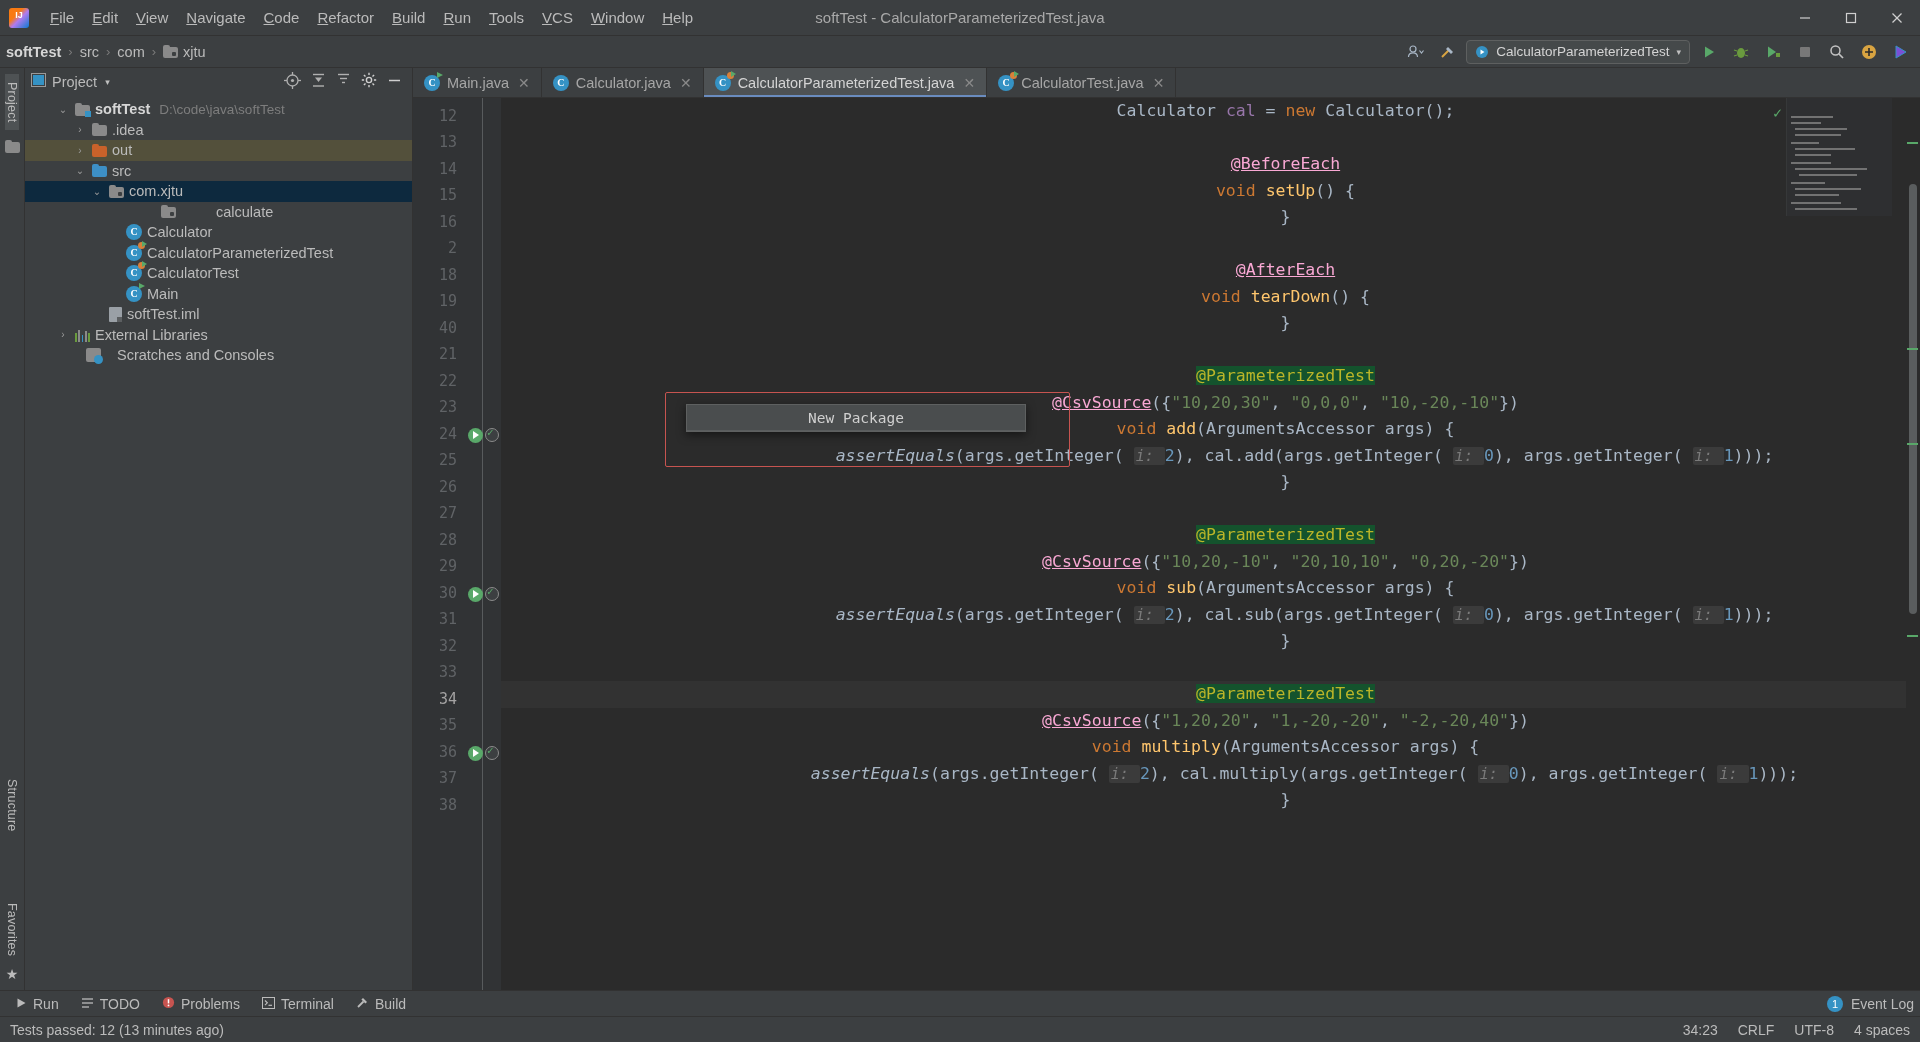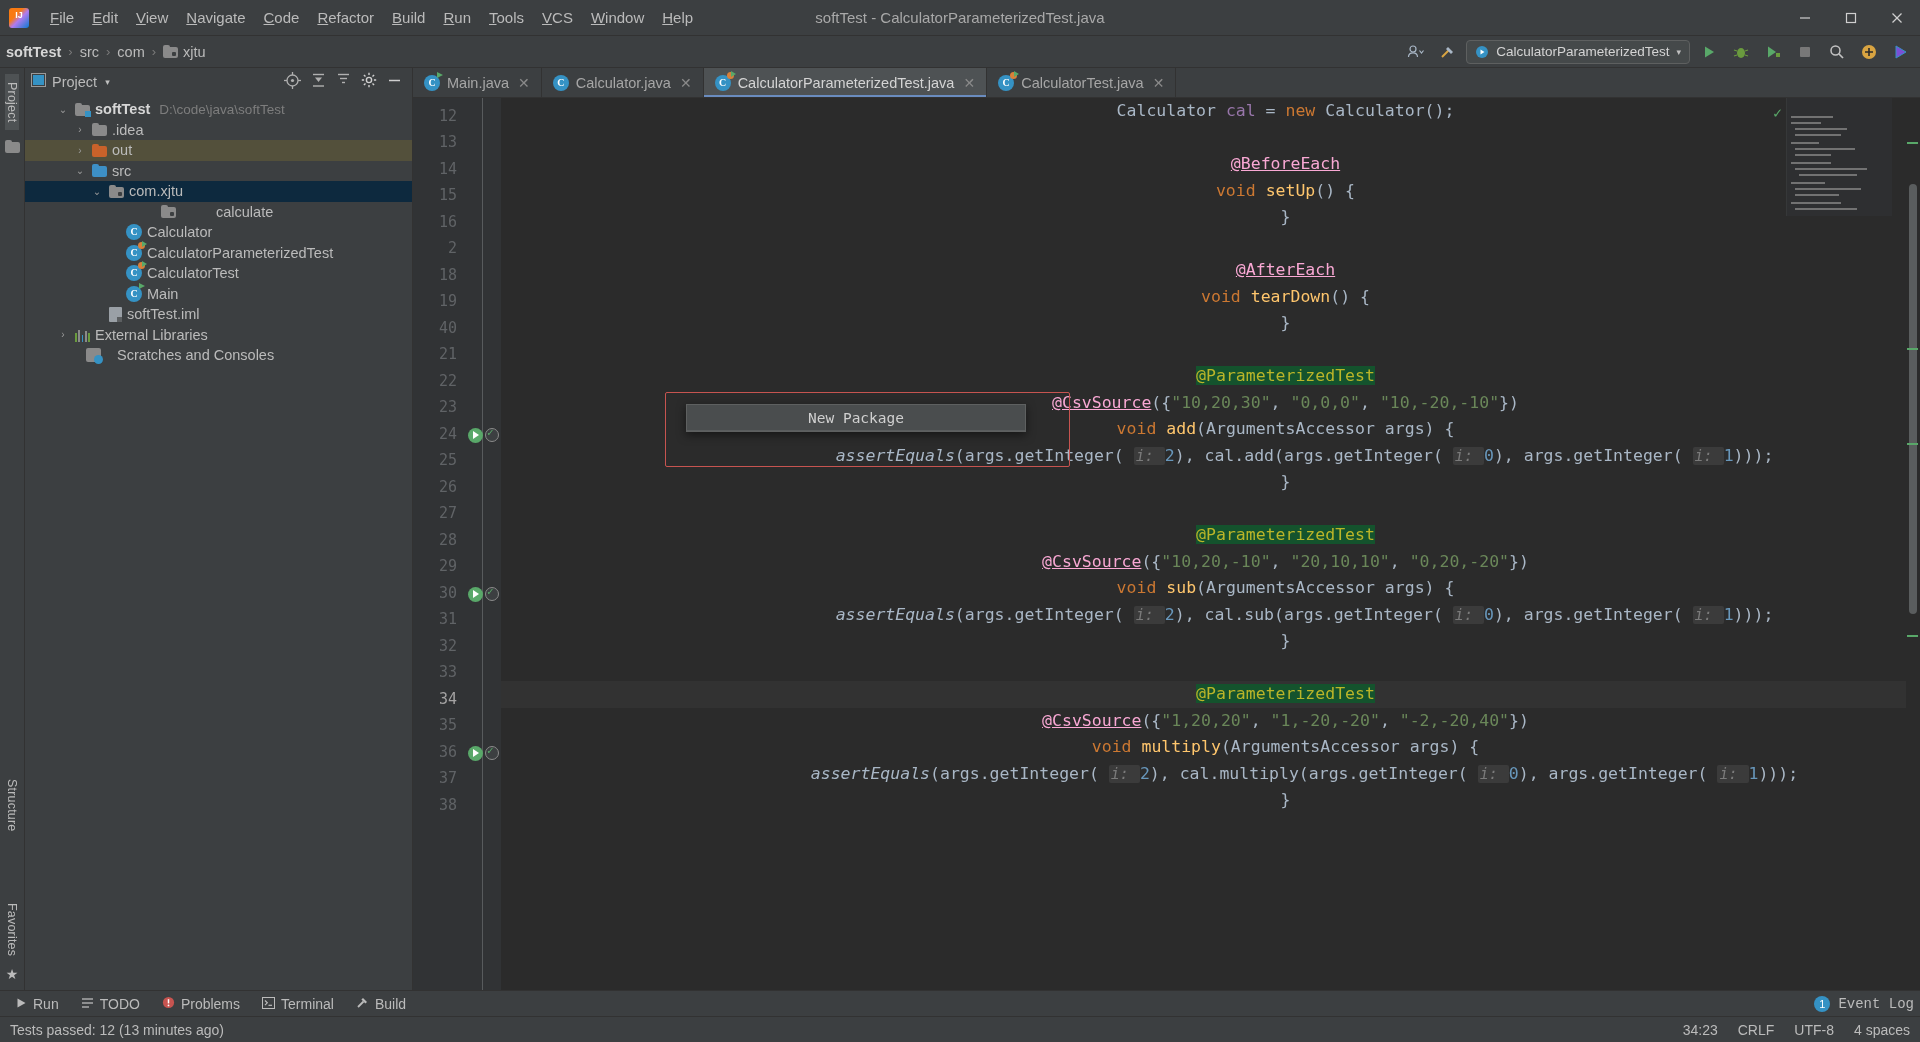--- a/index.html
+++ b/index.html
@@ -924,21 +924,21 @@
       <span>
         <svg width="13" height="13" viewBox="0 0 13 13">
             <path d="M2 11l5.5-5.5" stroke="#bbb" stroke-width="1.8"></path>
             <path d="M7 2l4 4-1.6 1.6-4-4z" fill="#bbb"></path>
           </svg>
       </span>
       <span>Build</span>
     </div>
     <div class="bb-right">
       <span class="evt-badge">1</span>
-      <span style="font-size:14px;font-family:Liberation Mono, monospace;">Event Log</span>
+      <span style="font-size:14px;">Event Log</span>
     </div>
   </div>
 
   <div class="status-bar">
     <span>Tests passed: 12 (13 minutes ago)</span>
     <div class="status-right">
       <span>34:23</span>
       <span>CRLF</span>
       <span>UTF-8</span>
       <span>4 spaces</span>

